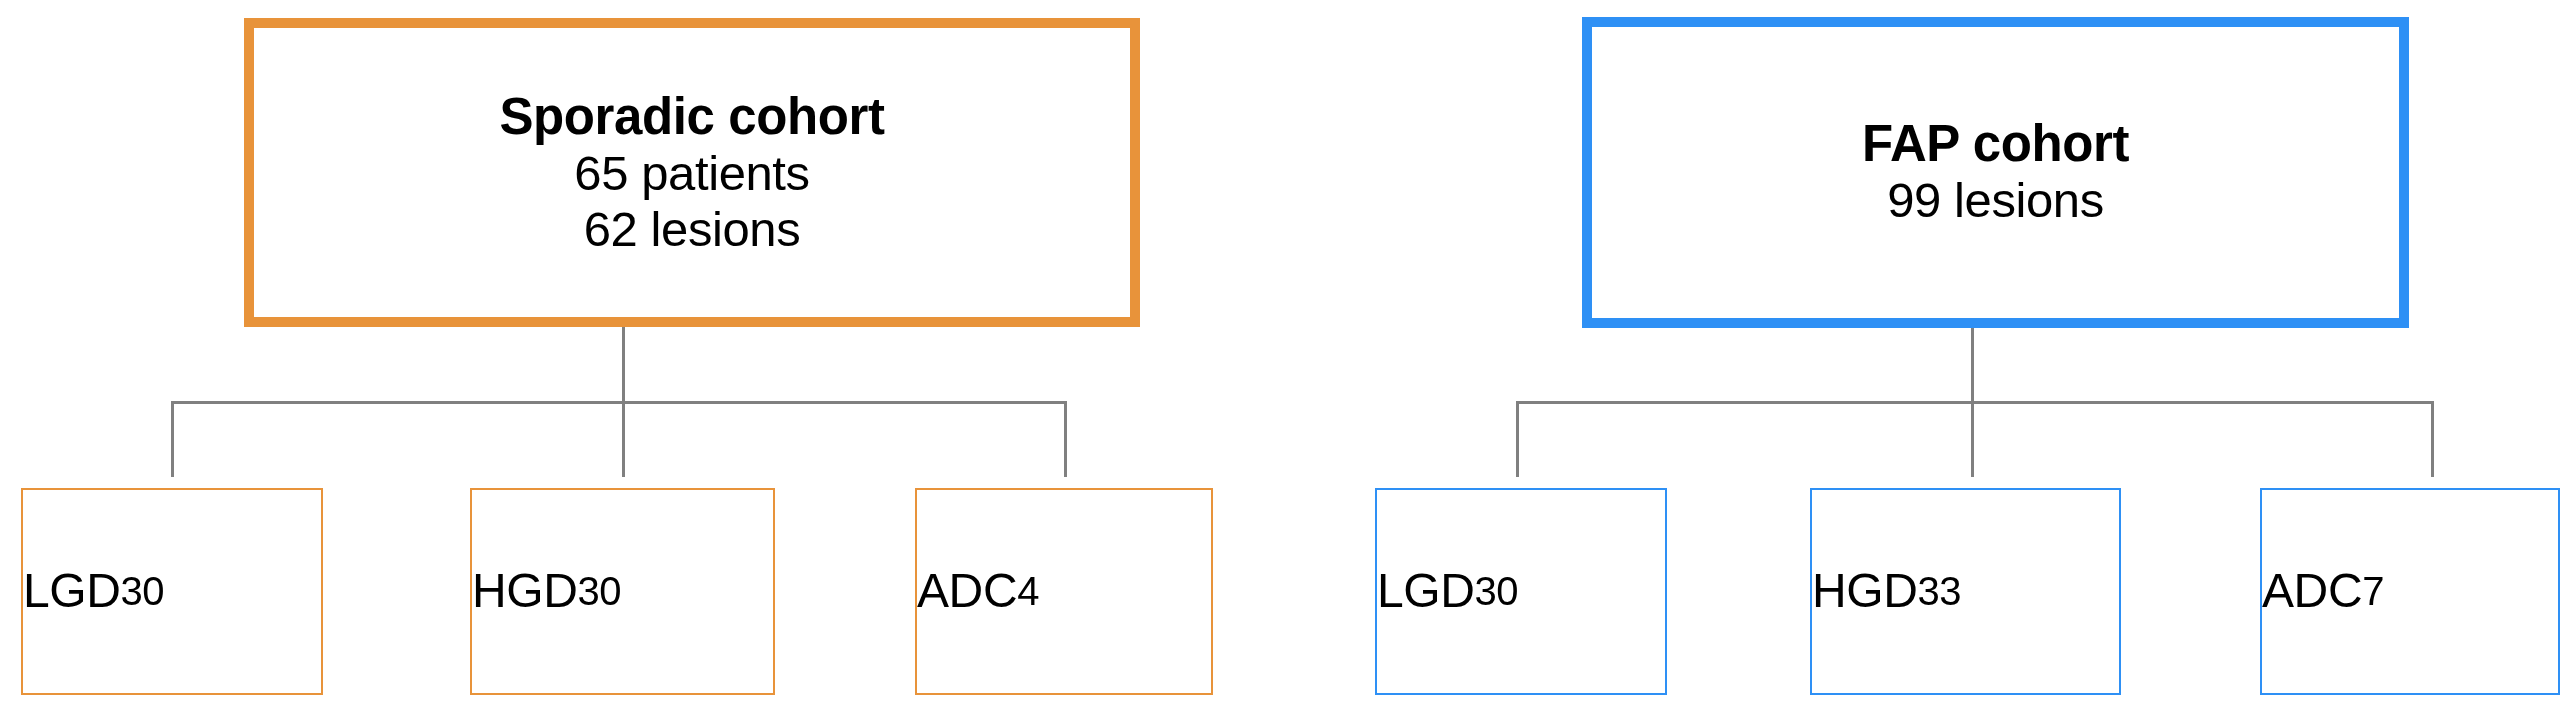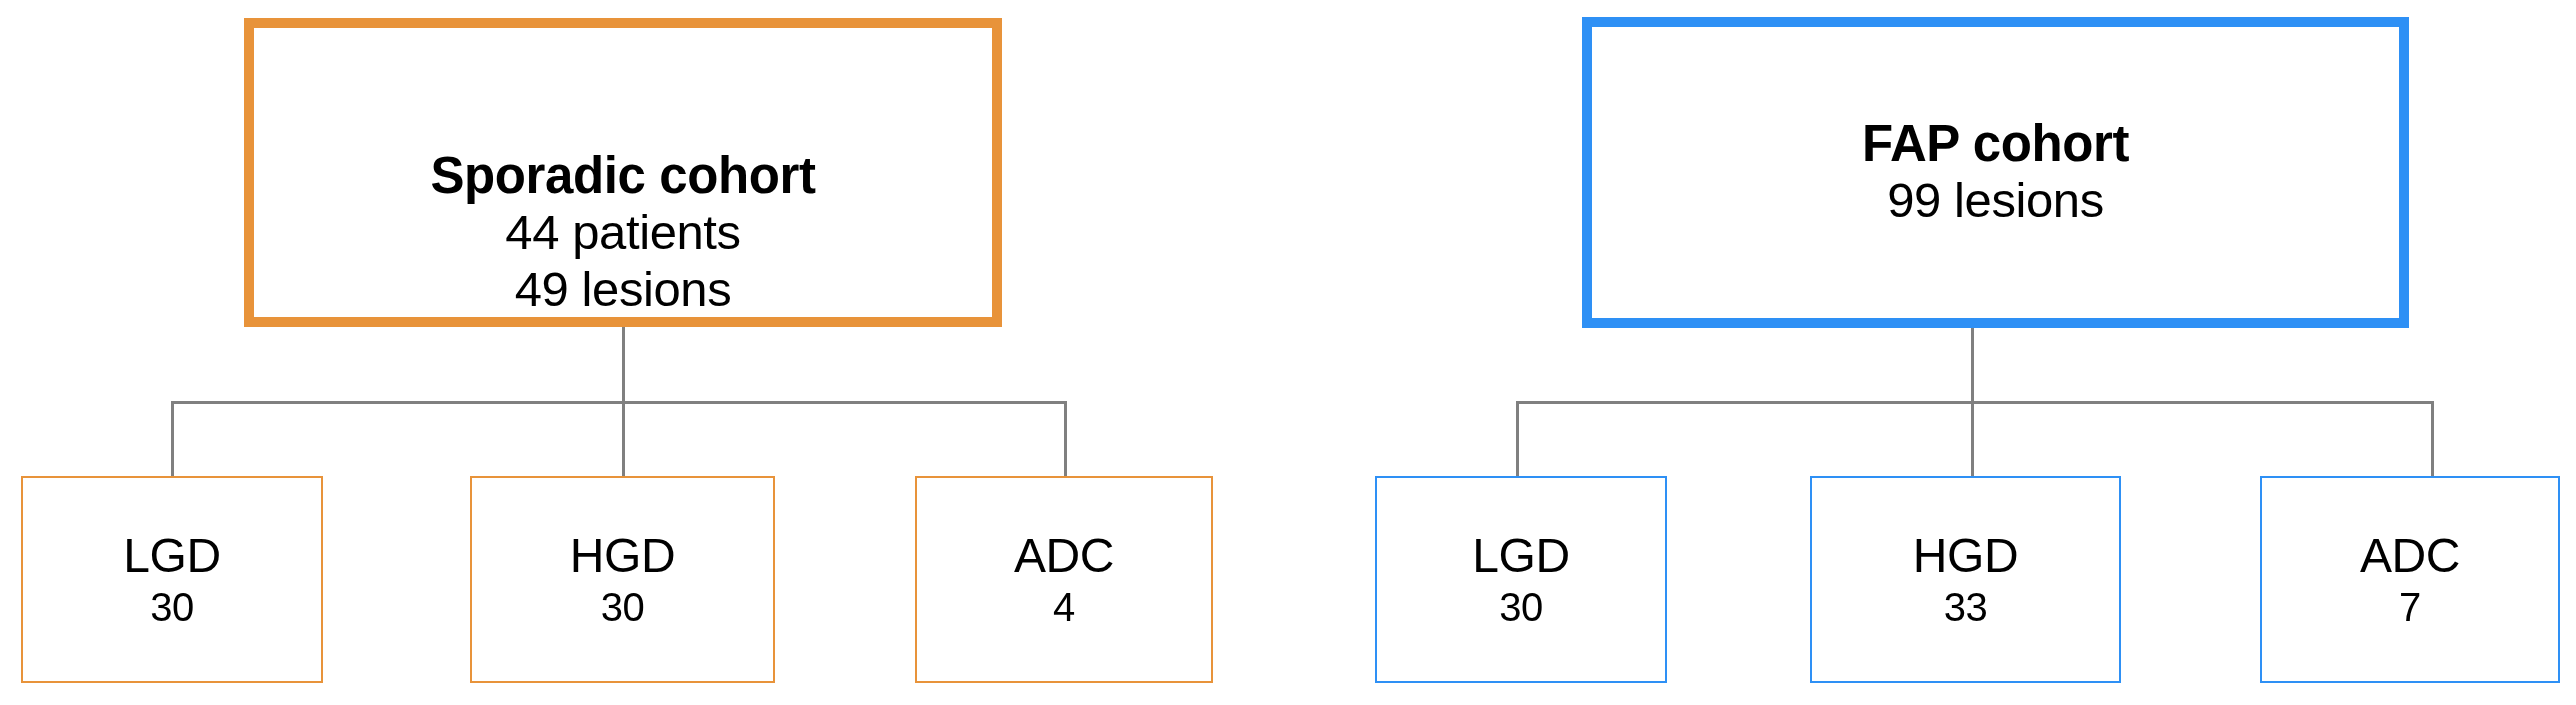--- a/index.html
+++ b/index.html
@@ -44,23 +44,23 @@
     letter-spacing: -0.4px;
     white-space: nowrap;
   }
 
   
   .lesion-box {
     position: absolute;
     box-sizing: border-box;
     background: #ffffff;
     display: flex;
-    flex-direction: column;
+    flex-direction: row;
     align-items: center;
-    justify-content: center;
+    margin-top: 12px;
   }
   .lesion-box .lesion-label {
     font-size: 48px;
     line-height: 1.18;
     letter-spacing: -0.4px;
     white-space: nowrap;
   }
   .lesion-box .lesion-count {
     font-size: 40px;
     line-height: 1.18;
@@ -82,24 +82,24 @@
 <div id="canvas">
 
   <div class="connector connector-v" style="left:622px; top:327px; height:76px;"></div>
 
   <div class="connector connector-h" style="left:171px; top:401px; width:895px;"></div>
 
   <div class="connector connector-v" style="left:171px; top:401px; height:76px;"></div>
   <div class="connector connector-v" style="left:622px; top:401px; height:76px;"></div>
   <div class="connector connector-v" style="left:1064px; top:401px; height:76px;"></div>
 
-  <div class="cohort-box" style="left:244px; top:18px; width:758px; height:309px; border:10px solid #E8933A;justify-content:flex-end;">
+  <div class="cohort-box" style="left:244px; top:18px; width:896px; height:309px; border:10px solid #E8933A;">
     <div class="cohort-title">Sporadic cohort</div>
-    <div class="cohort-line">44 patients</div>
-    <div class="cohort-line">49 lesions</div>
+    <div class="cohort-line">65 patients</div>
+    <div class="cohort-line">62 lesions</div>
   </div>
 
   <div class="lesion-box" style="left:21px; top:476px; width:302px; height:207px; border:2.5px solid #E8933A;">
     <div class="lesion-label">LGD</div>
     <div class="lesion-count">30</div>
   </div>
 
   <div class="lesion-box" style="left:470px; top:476px; width:305px; height:207px; border:2.5px solid #E8933A;">
     <div class="lesion-label">HGD</div>
     <div class="lesion-count">30</div>

